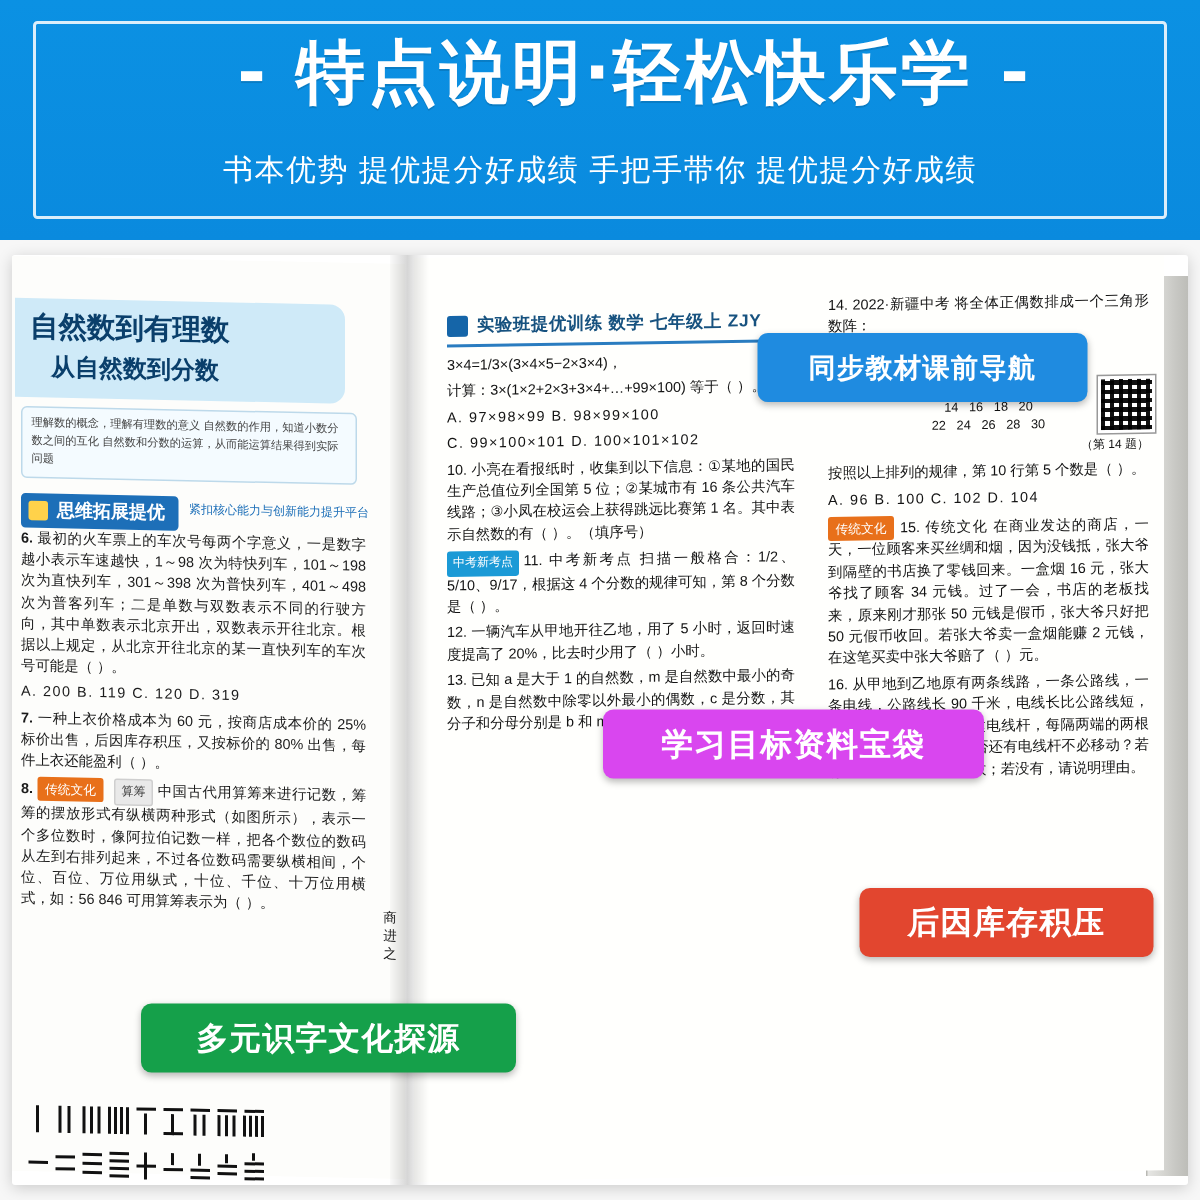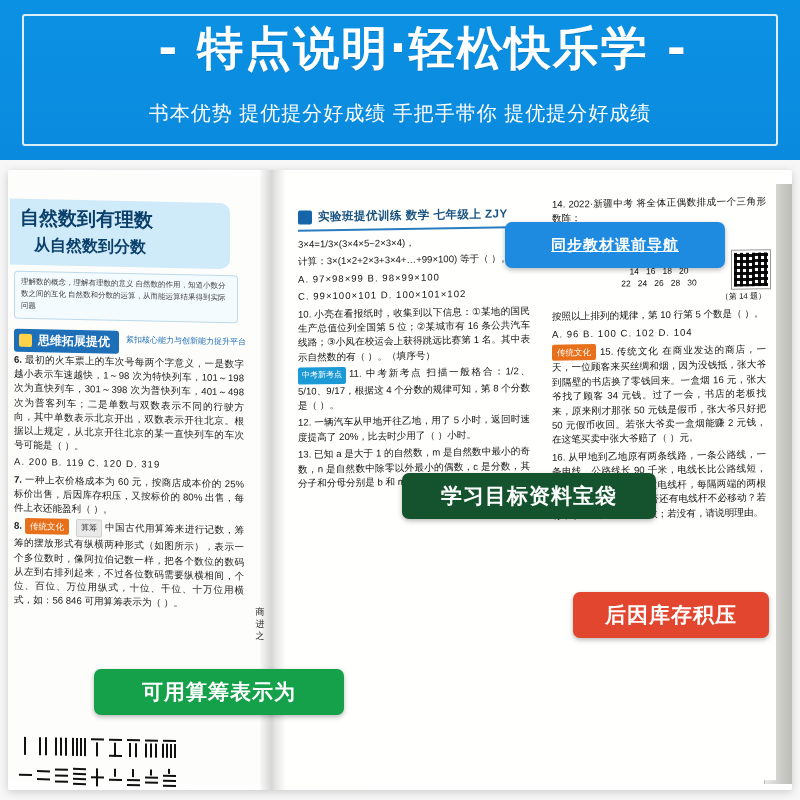--- a/index.html
+++ b/index.html
@@ -185,22 +185,22 @@
   .callout{
     position:absolute;
     color:#ffffff;
     font-weight:bold;
     border-radius:7px;
     display:flex;align-items:center;justify-content:center;
     box-shadow:0 2px 5px rgba(0,0,0,.28);
     z-index:20;
     letter-spacing:1px;
   }
-  .c1{left:505px;top:62px;width:220px;height:46px;background:#1f8be0;font-size:15px;text-decoration:underline;}
-  .c2{left:402px;top:313px;width:254px;height:46px;background:#14532d;font-size:21px;}
+  .c1{left:505px;top:62px;width:220px;height:46px;background:#1f8be0;font-size:18px;}
+  .c2{left:402px;top:313px;width:254px;height:46px;background:#d946ef;font-size:21px;}
   .c3{left:573px;top:432px;width:196px;height:46px;background:#e2462f;font-size:21px;}
   .c4{left:94px;top:509px;width:250px;height:46px;background:#15a04a;font-size:21px;}
 </style>
 </head>
 <body>
 
 <div class="banner">
   <div class="banner-inner"></div>
   <div class="banner-title">- 特点说明·轻松快乐学 -</div>
   <div class="banner-sub">书本优势 提优提分好成绩 手把手带你 提优提分好成绩</div>
@@ -376,14 +376,14 @@
 
       <div class="qrbox"></div>
     </div>
 
     <div class="gutter"></div>
   </div>
 
   <div class="callout c1">同步教材课前导航</div>
   <div class="callout c2">学习目标资料宝袋</div>
   <div class="callout c3">后因库存积压</div>
-  <div class="callout c4">可用算筹表示为</div>
+  <div class="callout c4">多元识字文化探源</div>
 </div>
 
 </body></html>

